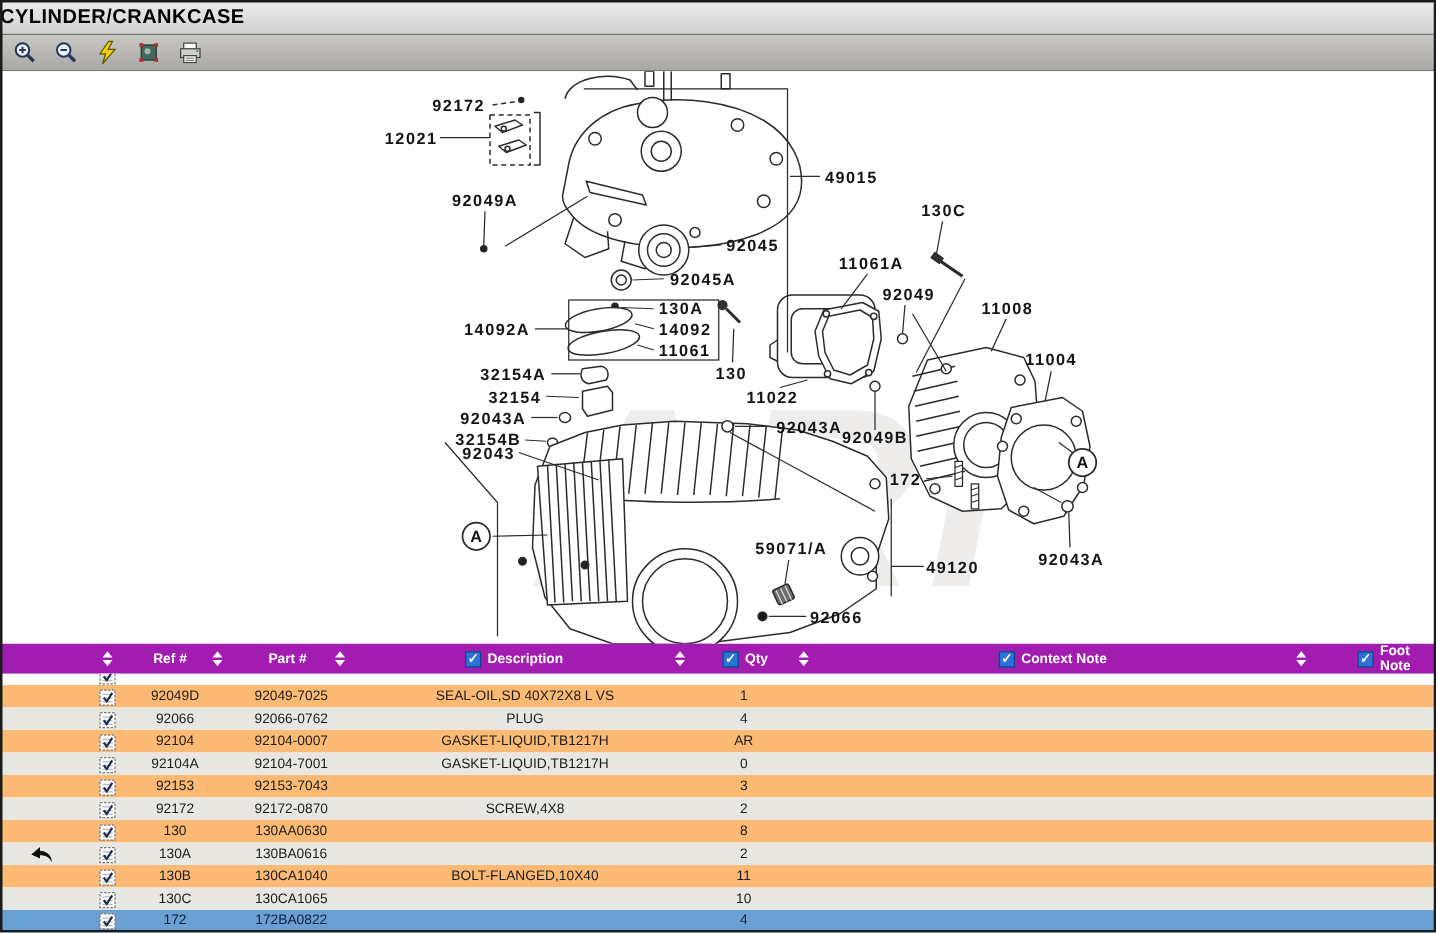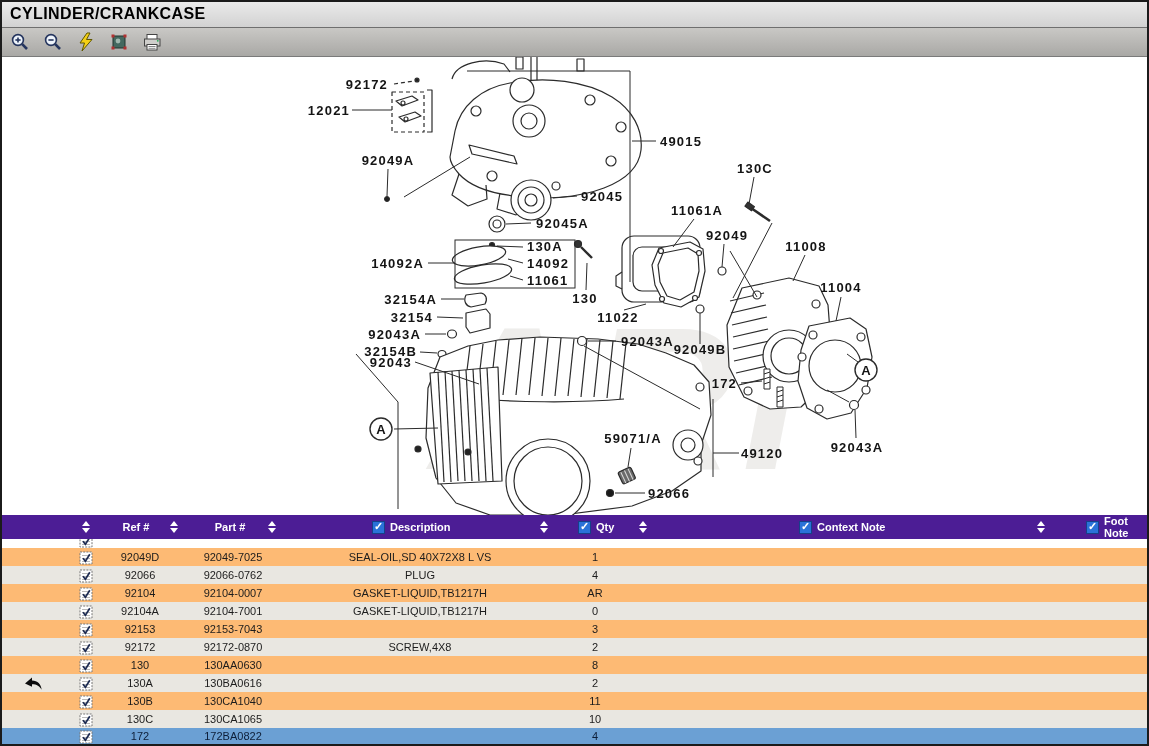--- a/index.html
+++ b/index.html
@@ -3,37 +3,37 @@
 <meta charset="utf-8">
 <style>
   html,body{margin:0;padding:0;}
   body{width:1149px;height:746px;position:relative;overflow:hidden;background:#fff;
        font-family:"Liberation Sans",sans-serif;}
   .frame{position:absolute;inset:0;border:2px solid #1b1b1b;pointer-events:none;z-index:60;}
 
   
   .titlebar{height:28px;background:linear-gradient(#ececec,#d2d2d2);
             border-bottom:1px solid #6f6f6f;display:flex;align-items:center;
-            padding-left:10px;box-sizing:border-box;}
+            box-sizing:border-box;}
   .titlebar .title{font-size:16px;font-weight:bold;color:#000;letter-spacing:.4px;}
 
   
   .toolbar{height:29px;background:linear-gradient(#c9c8c5,#aoaoao);background:linear-gradient(#c9c8c5,#a9a8a5);
            border-bottom:1px solid #7a7a7a;display:flex;align-items:center;gap:11px;
            padding-left:9px;box-sizing:border-box;}
   .tbtn{width:22px;height:22px;display:flex;align-items:center;justify-content:center;cursor:pointer;}
 
   
   #diagram{display:block;background:#fff;}
   #labels text{font-family:"Liberation Sans",sans-serif;font-size:13px;font-weight:bold;
                letter-spacing:1.2px;fill:#141414;cursor:pointer;}
   #amarkers text{font-family:"Liberation Sans",sans-serif;font-size:13px;font-weight:bold;fill:#141414;}
 
   
-  .thead{height:24px;background:#4c1d95;position:relative;color:#fff;}
+  .thead{height:24px;background:#a21caf;position:relative;color:#fff;}
   .ha{position:absolute;top:0;height:24px;display:flex;align-items:center;font-size:11px;font-weight:bold;}
   .sort{display:flex;flex-direction:column;gap:2px;cursor:pointer;}
   .sort i{width:0;height:0;border-left:4px solid transparent;border-right:4px solid transparent;display:block;}
   .sort .up{border-bottom:5px solid #fff;}
   .sort .dn{border-top:5px solid #fff;}
   .hcb{width:13px;height:13px;background:#2a72d8;border:1px solid #16408a;position:relative;
        box-sizing:border-box;cursor:pointer;}
   .hcb::after{content:"✓";position:absolute;left:1px;top:-2px;color:#fff;font-size:11px;font-weight:bold;}
 
   
@@ -549,20 +549,21 @@
   <svg width="14" height="15" viewBox="0 0 14 15">
     <rect x="1" y="2" width="12" height="12" fill="#fff" stroke="#777" stroke-width="1" stroke-dasharray="2 1.2"></rect>
     <line x1="3" y1="5.5" x2="11" y2="5.5" stroke="#b9b9b9" stroke-width="1"></line>
     <line x1="3" y1="8.5" x2="11" y2="8.5" stroke="#b9b9b9" stroke-width="1"></line>
     <line x1="3" y1="11.5" x2="11" y2="11.5" stroke="#b9b9b9" stroke-width="1"></line>
     <path d="M4,8.2 L6.4,11.2 L10.8,4.3" fill="none" stroke="#1d2b52" stroke-width="1.7"></path>
   </svg>
 </span>
         <span class="cell c-ref">130B</span>
         <span class="cell c-part">130CA1040</span>
+        <span class="cell c-desc">BOLT-FLANGED,10X40</span>
         <span class="cell c-qty">11</span>
         <span class="cell c-ctx"></span>
         <span class="cell c-foot"></span>
       </div>
       <div class="trow alt">
         <span class="cell c-check">
   <svg width="14" height="15" viewBox="0 0 14 15">
     <rect x="1" y="2" width="12" height="12" fill="#fff" stroke="#777" stroke-width="1" stroke-dasharray="2 1.2"></rect>
     <line x1="3" y1="5.5" x2="11" y2="5.5" stroke="#b9b9b9" stroke-width="1"></line>
     <line x1="3" y1="8.5" x2="11" y2="8.5" stroke="#b9b9b9" stroke-width="1"></line>

